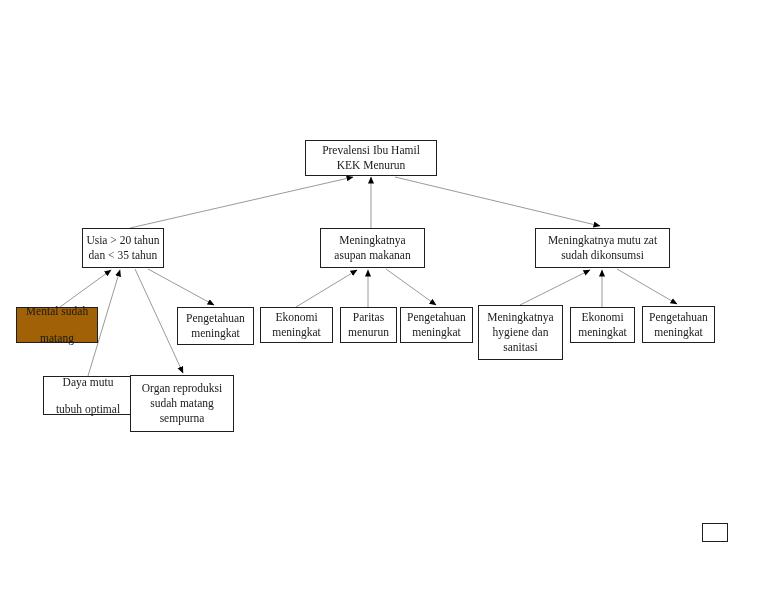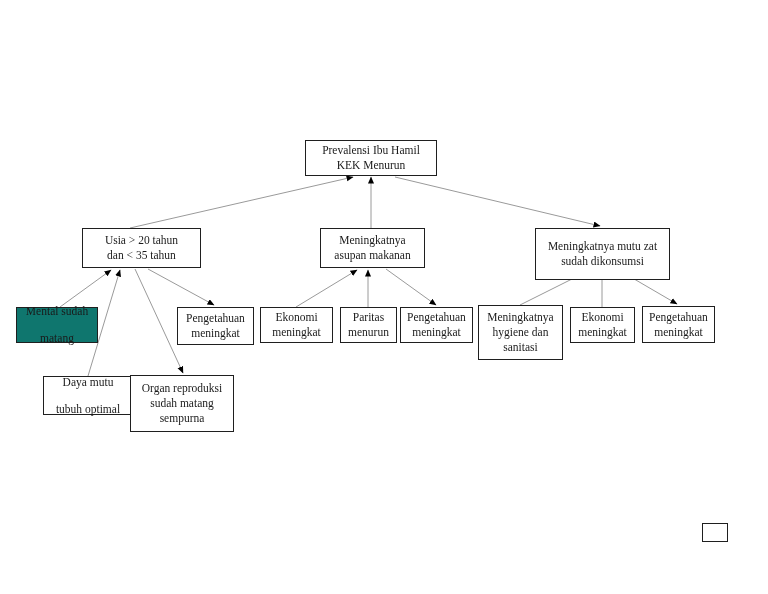--- a/index.html
+++ b/index.html
@@ -65,33 +65,33 @@
         <line x1="520" y1="305" x2="590" y2="270" stroke="#9a9a9a" stroke-width="1" marker-end="url(#arrow)"></line>
         <line x1="602" y1="307" x2="602" y2="270" stroke="#9a9a9a" stroke-width="1" marker-end="url(#arrow)"></line>
         <line x1="617" y1="269" x2="677" y2="304" stroke="#9a9a9a" stroke-width="1" marker-end="url(#arrow)"></line>
       </g>
   </svg>
   <div id="node-layer">
       <div class="node" style="left: 305px; top: 140px; width: 132px; height: 36px; border-color: rgb(31, 31, 31); background: rgb(255, 255, 255);">
         <div class="node-line" style="color: rgb(26, 26, 26);">Prevalensi Ibu Hamil</div>
         <div class="node-line" style="color: rgb(26, 26, 26);">KEK Menurun</div>
       </div>
-      <div class="node" style="left: 82px; top: 228px; width: 119px; height: 40px; border-color: rgb(31, 31, 31); background: rgb(255, 255, 255);">
+      <div class="node" style="left: 82px; top: 228px; width: 82px; height: 40px; border-color: rgb(31, 31, 31); background: rgb(255, 255, 255);">
         <div class="node-line" style="color: rgb(26, 26, 26);">Usia &gt; 20 tahun</div>
         <div class="node-line" style="color: rgb(26, 26, 26); text-align: center;">dan &lt; 35 tahun</div>
       </div>
       <div class="node" style="left: 320px; top: 228px; width: 105px; height: 40px; border-color: rgb(31, 31, 31); background: rgb(255, 255, 255);">
         <div class="node-line" style="color: rgb(26, 26, 26);">Meningkatnya</div>
         <div class="node-line" style="color: rgb(26, 26, 26);">asupan makanan</div>
       </div>
-      <div class="node" style="left: 535px; top: 228px; width: 135px; height: 52px; border-color: rgb(31, 31, 31); background: rgb(255, 255, 255); justify-content: center;">
+      <div class="node" style="left: 535px; top: 228px; width: 135px; height: 40px; border-color: rgb(31, 31, 31); background: rgb(255, 255, 255); justify-content: center;">
         <div class="node-line" style="color: rgb(26, 26, 26);">Meningkatnya mutu zat</div>
         <div class="node-line" style="color: rgb(26, 26, 26);">sudah dikonsumsi</div>
       </div>
-      <div class="node" style="left: 16px; top: 307px; width: 82px; height: 36px; border-color: rgb(31, 31, 31); background: #0f766e; gap: 12px;">
+      <div class="node" style="left: 16px; top: 307px; width: 82px; height: 36px; border-color: rgb(31, 31, 31); background: #a16207; gap: 12px;">
         <div class="node-line" style="color: rgb(26, 26, 26);">Mental sudah</div>
         <div class="node-line" style="color: rgb(26, 26, 26);">matang</div>
       </div>
       <div class="node" style="left: 177px; top: 307px; width: 77px; height: 38px; border-color: rgb(31, 31, 31); background: rgb(255, 255, 255);">
         <div class="node-line" style="color: rgb(26, 26, 26);">Pengetahuan</div>
         <div class="node-line" style="color: rgb(26, 26, 26);">meningkat</div>
       </div>
       <div class="node" style="left: 260px; top: 307px; width: 73px; height: 36px; border-color: rgb(31, 31, 31); background: rgb(255, 255, 255);">
         <div class="node-line" style="color: rgb(26, 26, 26);">Ekonomi</div>
         <div class="node-line" style="color: rgb(26, 26, 26);">meningkat</div>

